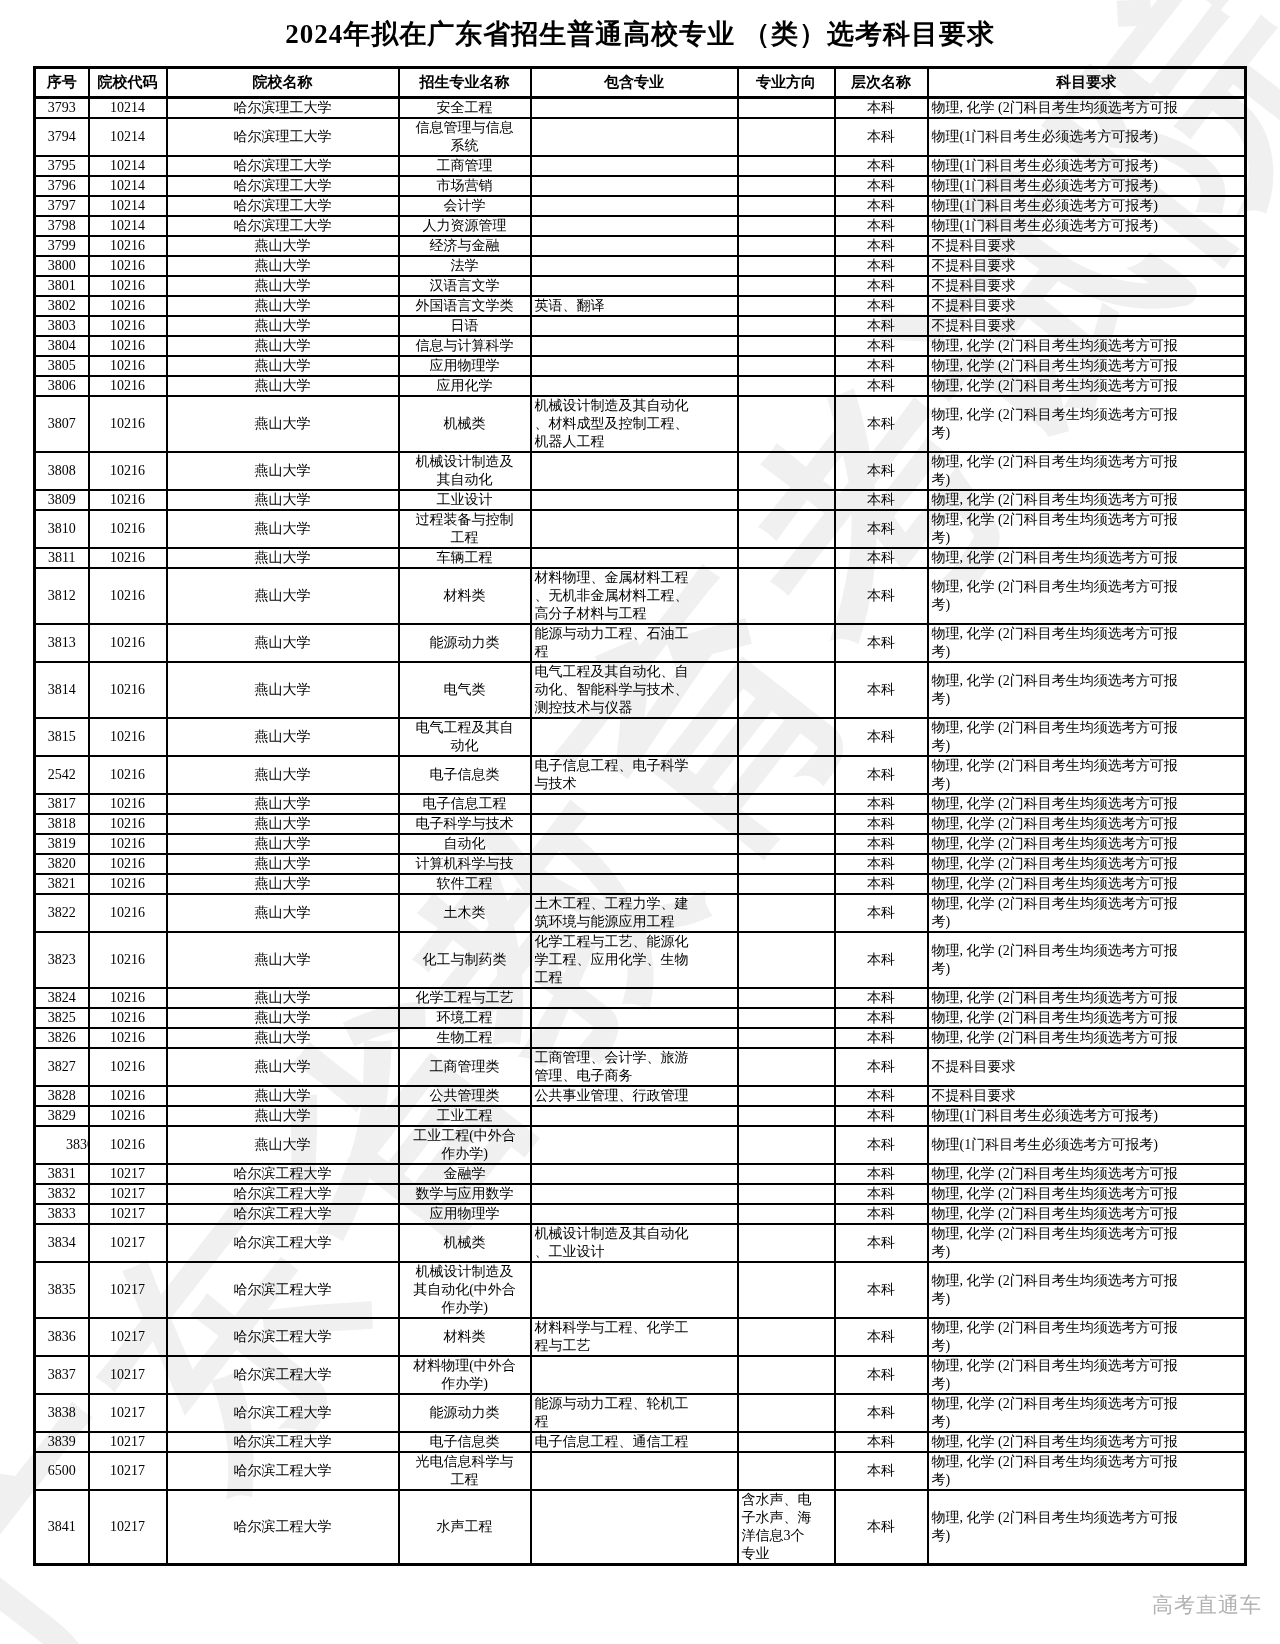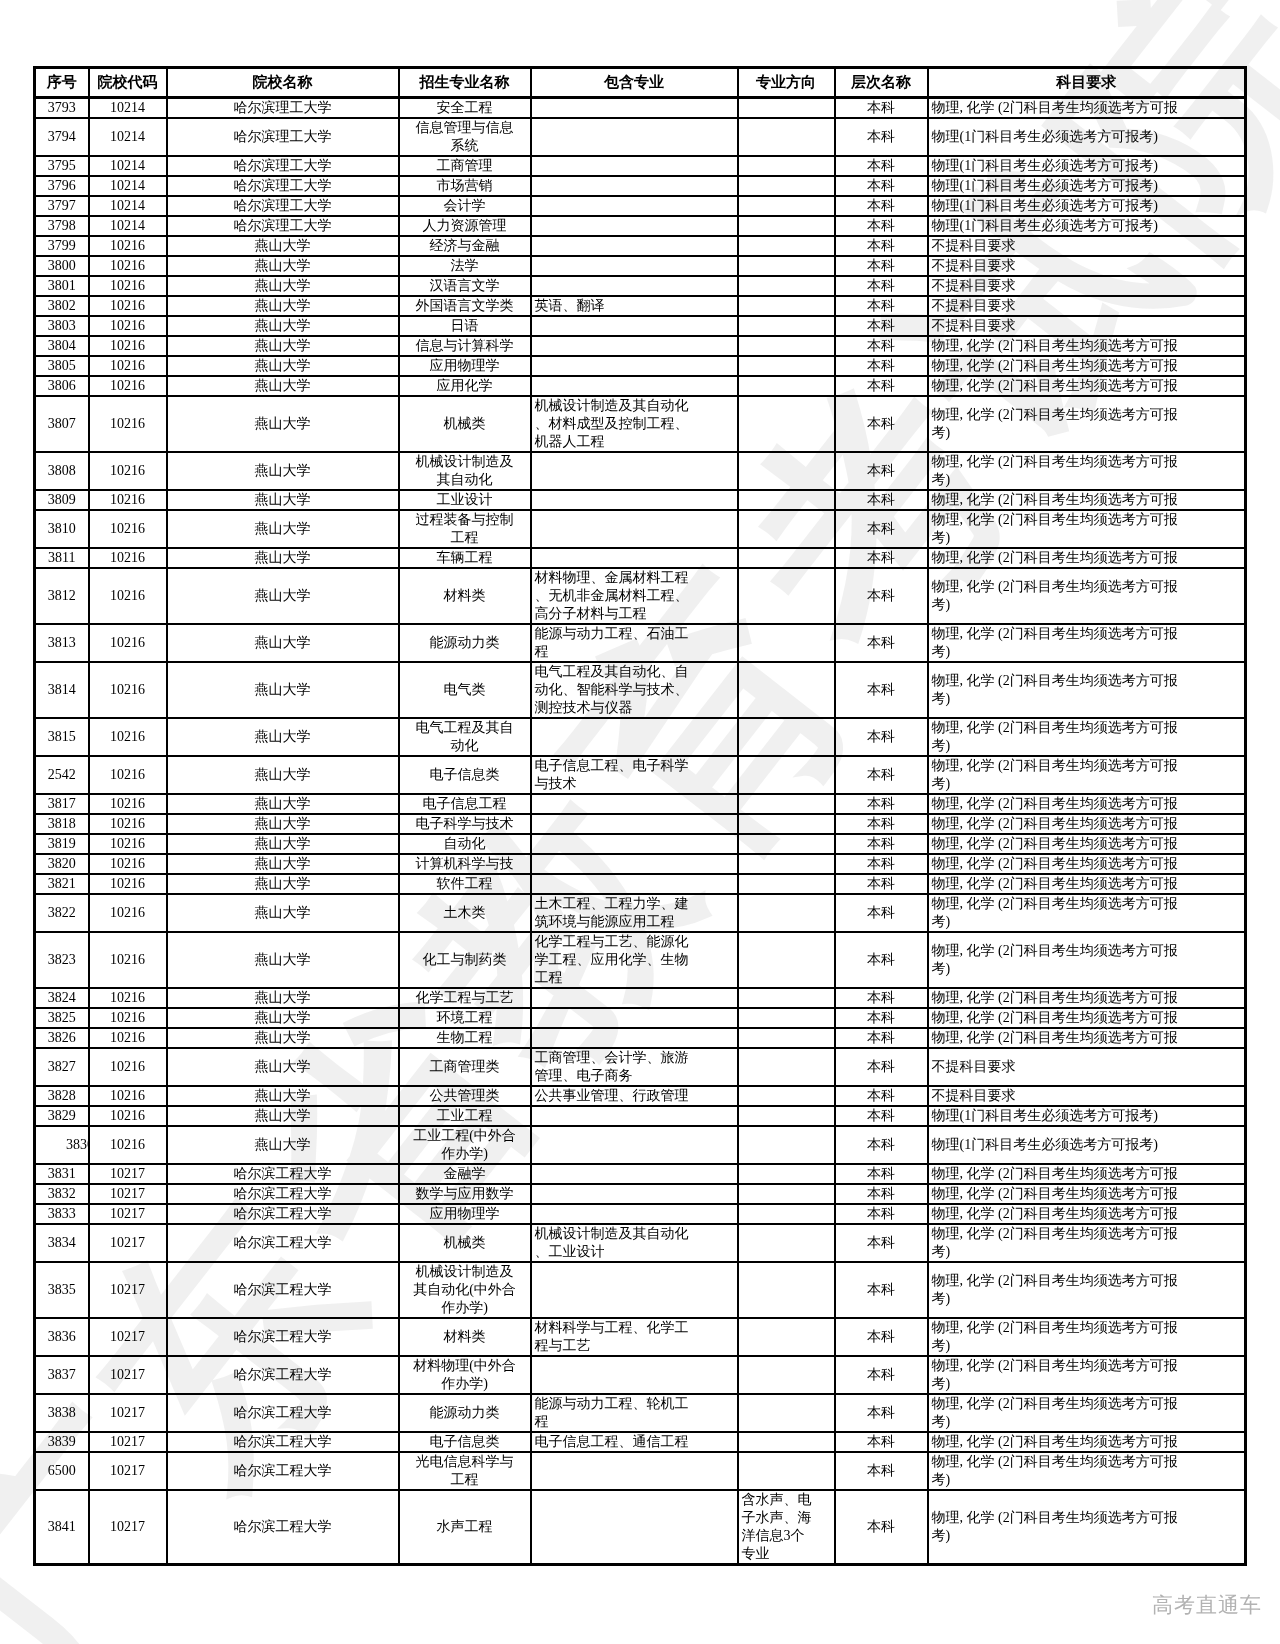--- a/index.html
+++ b/index.html
@@ -40,20 +40,21 @@
   .cw span{display:block;width:100%;white-space:pre-line;line-height:18px;text-align:center;}
   td.left .cw span{text-align:left;}
 </style>
 </head>
 <body>
 
 <div class="page">
 
   <div class="wm">广东省教育考试院</div>
 
+  <div class="title">2024年拟在广东省招生普通高校专业 （类）选考科目要求</div>
 
   <div class="tblwrap">
     <table class="grid">
       <colgroup>
         <col style="width:54px">
           <col style="width:78px">
           <col style="width:232px">
         <col style="width:132px">
           <col style="width:207px">
           <col style="width:97px">

